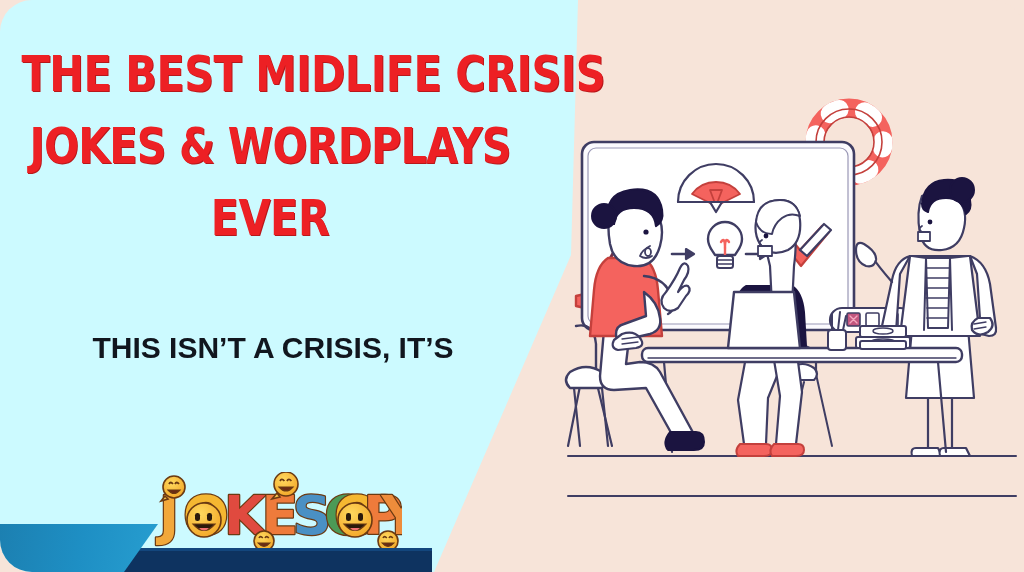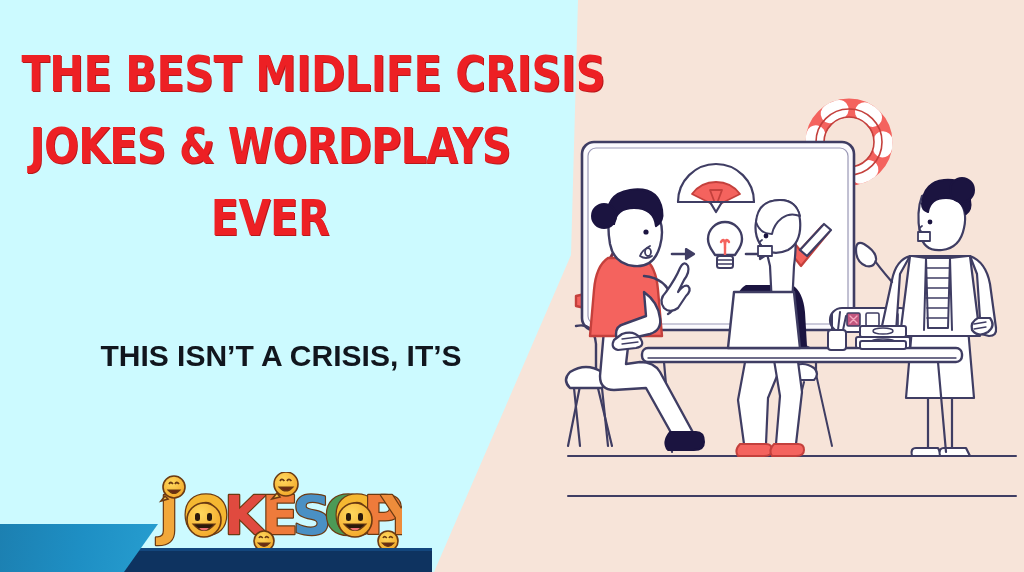--- a/index.html
+++ b/index.html
@@ -1,21 +1,21 @@
 <!DOCTYPE html>
 <html><head>
 <meta charset="utf-8">
 <style>
   html,body{margin:0;padding:0;}
   body{
     width:1024px;height:572px;overflow:hidden;
     font-family:"Liberation Sans",sans-serif;
     background:#F7E4D9;
   }
-  #stage{position:relative;width:1024px;height:572px;overflow:hidden;background:#F7E4D9;}
+  #stage{position:relative;width:1024px;height:572px;overflow:hidden;background:#F7E4D9;border-radius:32px;}
 
   
   .peach-bg{position:absolute;inset:0;background:#F7E4D9;}
   .cyan-chevron{position:absolute;left:0;top:0;width:600px;height:572px;
     background:#CCFAFF;
     clip-path:polygon(0 0, 578px 0, 571px 255px, 434px 572px, 0 572px);}
 
   
   .left-col{position:absolute;left:0;top:0;width:540px;height:572px;}
   .headline{
@@ -37,21 +37,21 @@
 
   .subtitle{
     position:absolute;left:24px;top:322px;width:490px;
     text-align:center;
     color:#11161E;
     font-family:"Liberation Sans",sans-serif;
     font-weight:bold;
     font-size:30px;
     line-height:43px;
     letter-spacing:0px;
-    margin:12px;
+    margin:4px;
   }
   .subtitle .ln{display:block;}
 
   
   .navy-bar{position:absolute;left:120px;bottom:0;width:312px;height:24px;
     background:#0E3360;}
   .navy-bar:after{content:"";position:absolute;left:0;top:0;width:100%;height:3px;background:#13467d;}
   .blue-parallelogram{position:absolute;left:-4px;bottom:0;width:190px;height:48px;
     background:linear-gradient(100deg,#1C7FB0 0%,#1E8FC4 45%,#2AA3D4 100%);
     clip-path:polygon(0 0, 162px 0, 128px 48px, 0 48px);}

